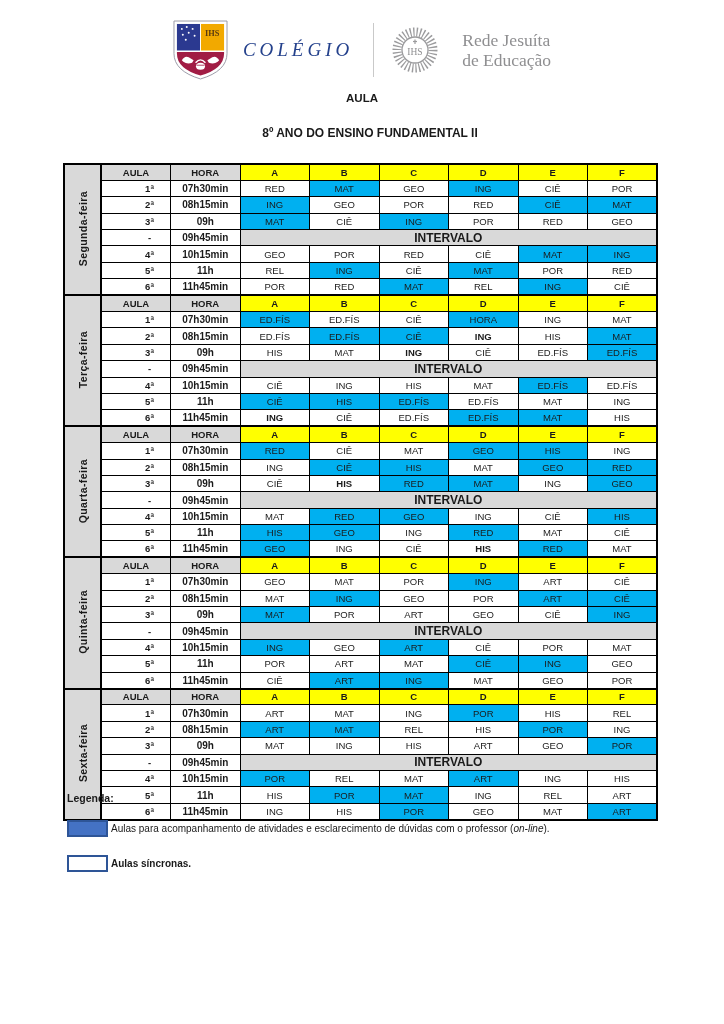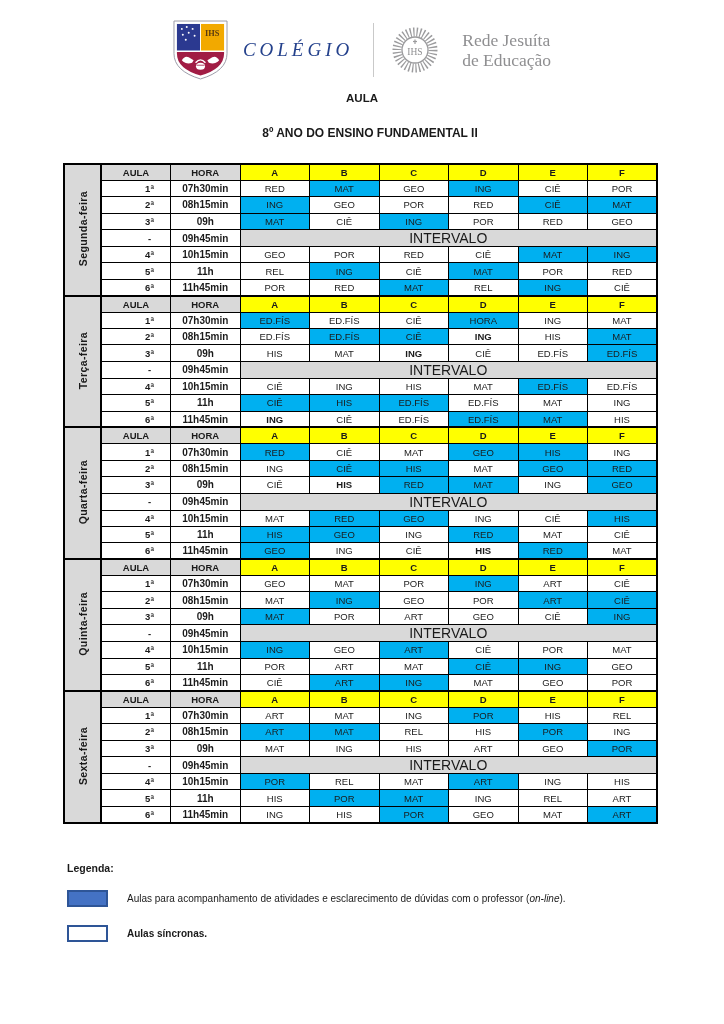--- a/index.html
+++ b/index.html
@@ -44,32 +44,32 @@
     font-weight:bold; font-size:10.5px; letter-spacing:0.4px;
   }
   td.hdr { font-weight:bold; font-size:9.5px;margin-top:44px; }
   td.hdr.gray { background:var(--gray); }
   td.hdr.yellow { background:var(--header-yellow); }
   td.aula { font-weight:bold; width:58px;padding-left:28px; }
   td.hora { font-weight:bold; font-size:10px; width:90px; }
   td.subj { background:#fff; }
   td.subj.hl { background:var(--highlight); }
   td.subj.bold { font-weight:bold; }
-  td.interval { background:var(--gray); font-weight:normal; font-size:14px; }
+  td.interval { background:var(--gray); font-weight:bold; font-size:12px; }
 
   
-  .legend { position:absolute; left:67px; top:862px; width:620px; }
+  .legend { position:absolute; left:67px; top:792px; width:620px; }
   .legend-title { font-size:10.5px; font-weight:bold; }
   .legend-item { display:flex; align-items:center; margin-top:0; position:absolute; left:0; }
   .legend-item.item-0 { top:28px; }
   .legend-item.item-1 { top:63px; }
   .swatch { width:41px; height:17px; flex:none; margin-right:3px; }
   .swatch.filled { background:var(--legend-blue); border:2px solid var(--legend-border); }
   .swatch.outline { background:#fff; border:2px solid var(--legend-border); }
-  .legend-text { font-size:10px;margin-left:16px; }
+  .legend-text { font-size:10px; }
   .legend-text.bold { font-weight:bold; }
 </style>
 </head>
 <body>
 
 <div class="page">
 
   <div class="logo-row">
     <div class="crest-group">
       <svg width="55" height="60" viewBox="0 0 56 61">

